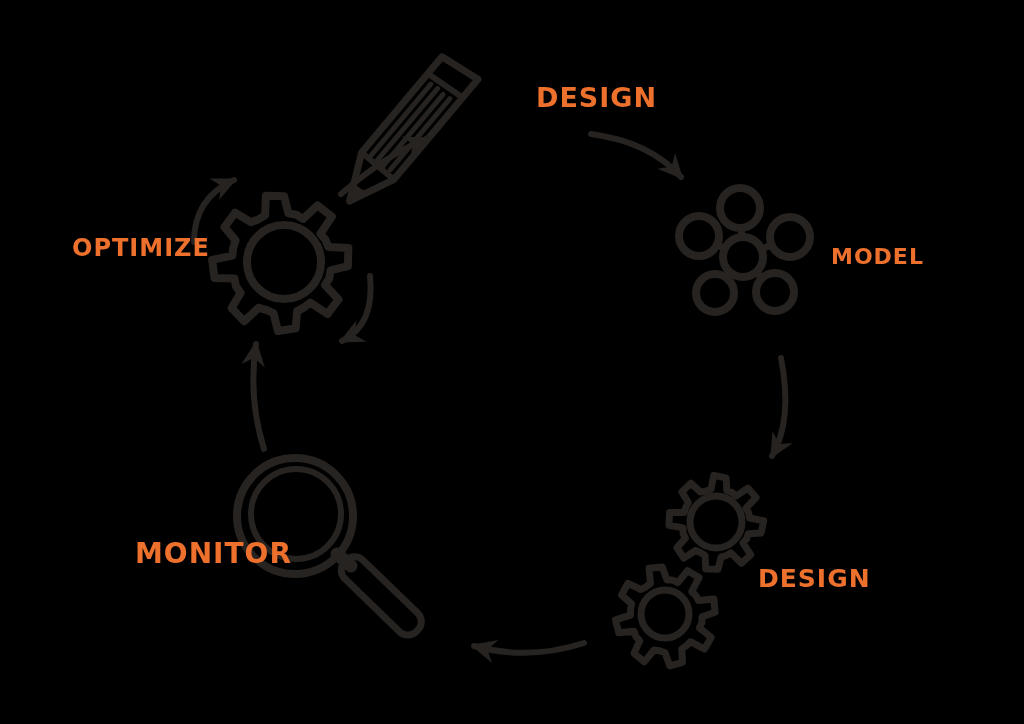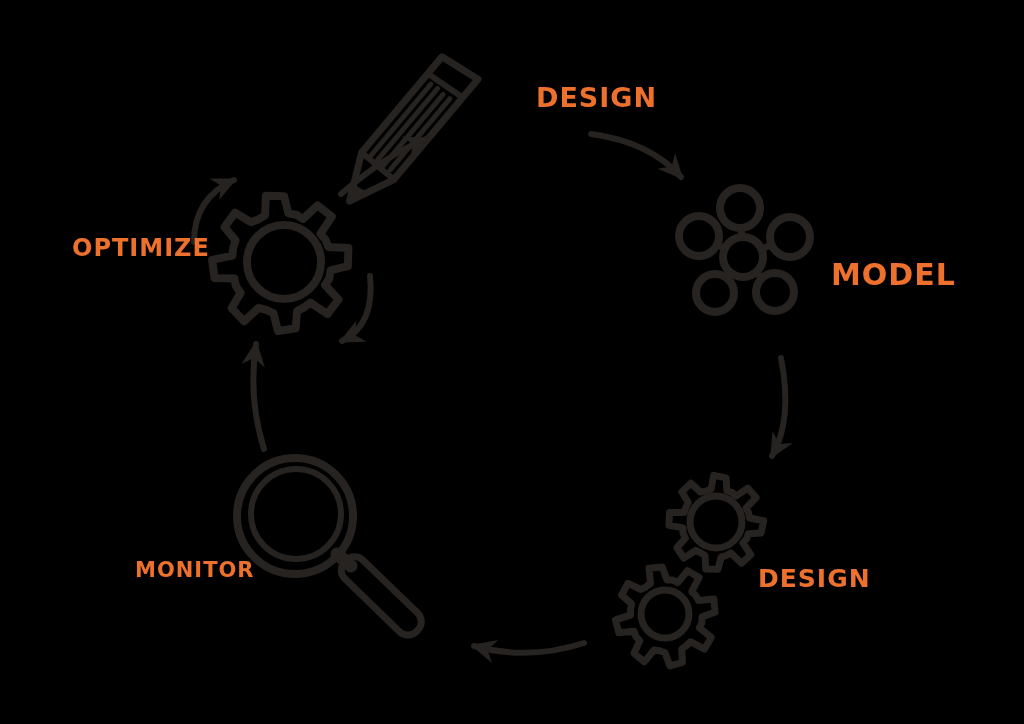--- a/index.html
+++ b/index.html
@@ -16,23 +16,23 @@
   .stage-label{
     position:absolute;
     color:#ED712C;
     font-weight:700;
     letter-spacing:1px;
     line-height:1;
     white-space:nowrap;
     user-select:none;
   }
   #label-design {left:536px;top:84px; font-size:27px;}
-  #label-model  {left:831px;top:246px;font-size:30px;margin-top:14px;}
+  #label-model  {left:831px;top:246px;font-size:22px;}
   #label-execute{left:758px;top:566px;font-size:25px;}
-  #label-monitor{left:135px;top:560px;font-size:21px;text-align:center;}
+  #label-monitor{left:135px;top:540px;font-size:28px;text-align:center;}
   #label-optimize{left:72px;top:236px;font-size:24px;}
 </style>
 </head>
 <body>
 
 <div id="canvas">
 
   <svg id="scene" width="1024" height="724" viewBox="0 0 1024 724">
     <defs>
       <marker id="head" viewBox="0 0 12 12" refX="10" refY="5.5" markerWidth="4.6" markerHeight="4.6" orient="auto">

